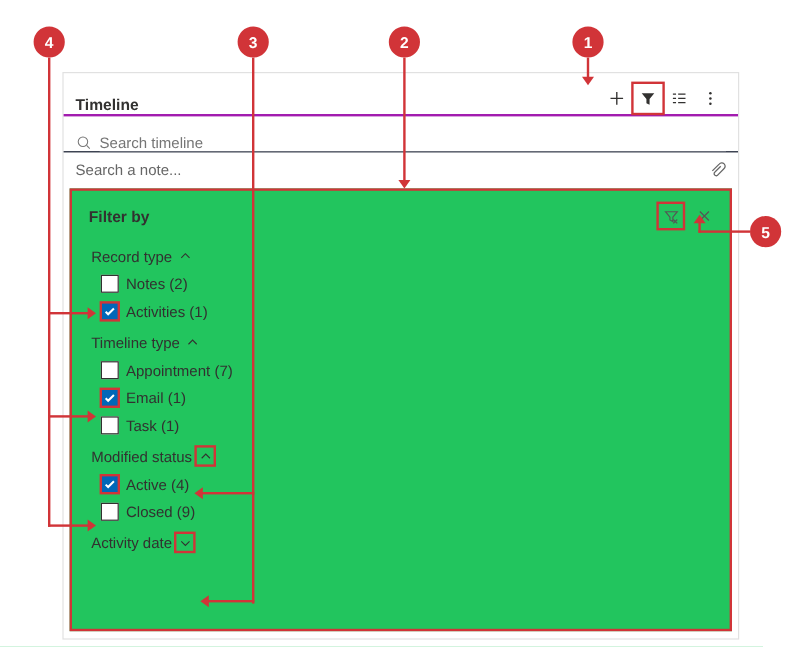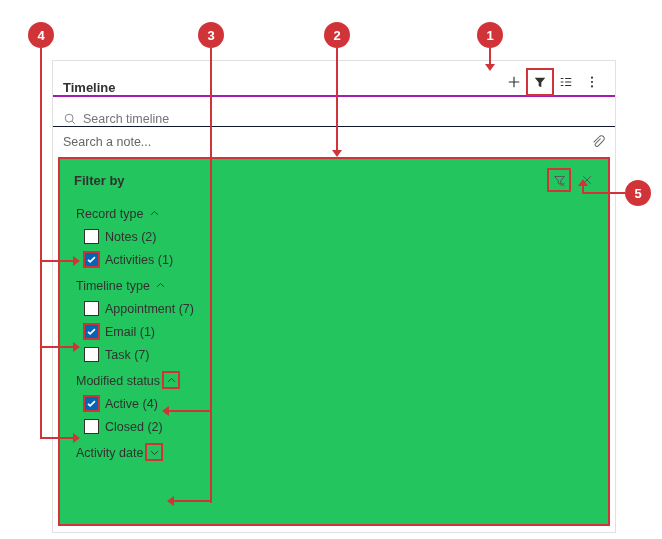--- a/index.html
+++ b/index.html
@@ -162,21 +162,21 @@
           <div class="opt">
             <span class="cb checked red-box">
               <svg viewBox="0 0 16 16">
                 <path d="M3 8.5l3 3L13 4.5"></path>
               </svg>
             </span>
             <span>Email (1)</span>
           </div>
           <div class="opt">
             <span class="cb"></span>
-            <span>Task (7)</span>
+            <span>Task (1)</span>
           </div>
         </div>
         <div class="group">
           <div class="group-head">
             <span>Modified status</span>
             <span class="chev red-box">
               <svg viewBox="0 0 16 16" width="11" height="11">
                 <path d="M3 10l5-5 5 5" fill="none" stroke="#323130" stroke-width="1.3"></path>
               </svg>
             </span>
@@ -184,21 +184,21 @@
           <div class="opt">
             <span class="cb checked red-box">
               <svg viewBox="0 0 16 16">
                 <path d="M3 8.5l3 3L13 4.5"></path>
               </svg>
             </span>
             <span>Active (4)</span>
           </div>
           <div class="opt">
             <span class="cb"></span>
-            <span>Closed (2)</span>
+            <span>Closed (9)</span>
           </div>
         </div>
         <div class="group">
           <div class="group-head">
             <span>Activity date</span>
             <span class="chev red-box">
               <svg viewBox="0 0 16 16" width="11" height="11">
                 <path d="M3 6l5 5 5-5" fill="none" stroke="#323130" stroke-width="1.3"></path>
               </svg>
             </span>

